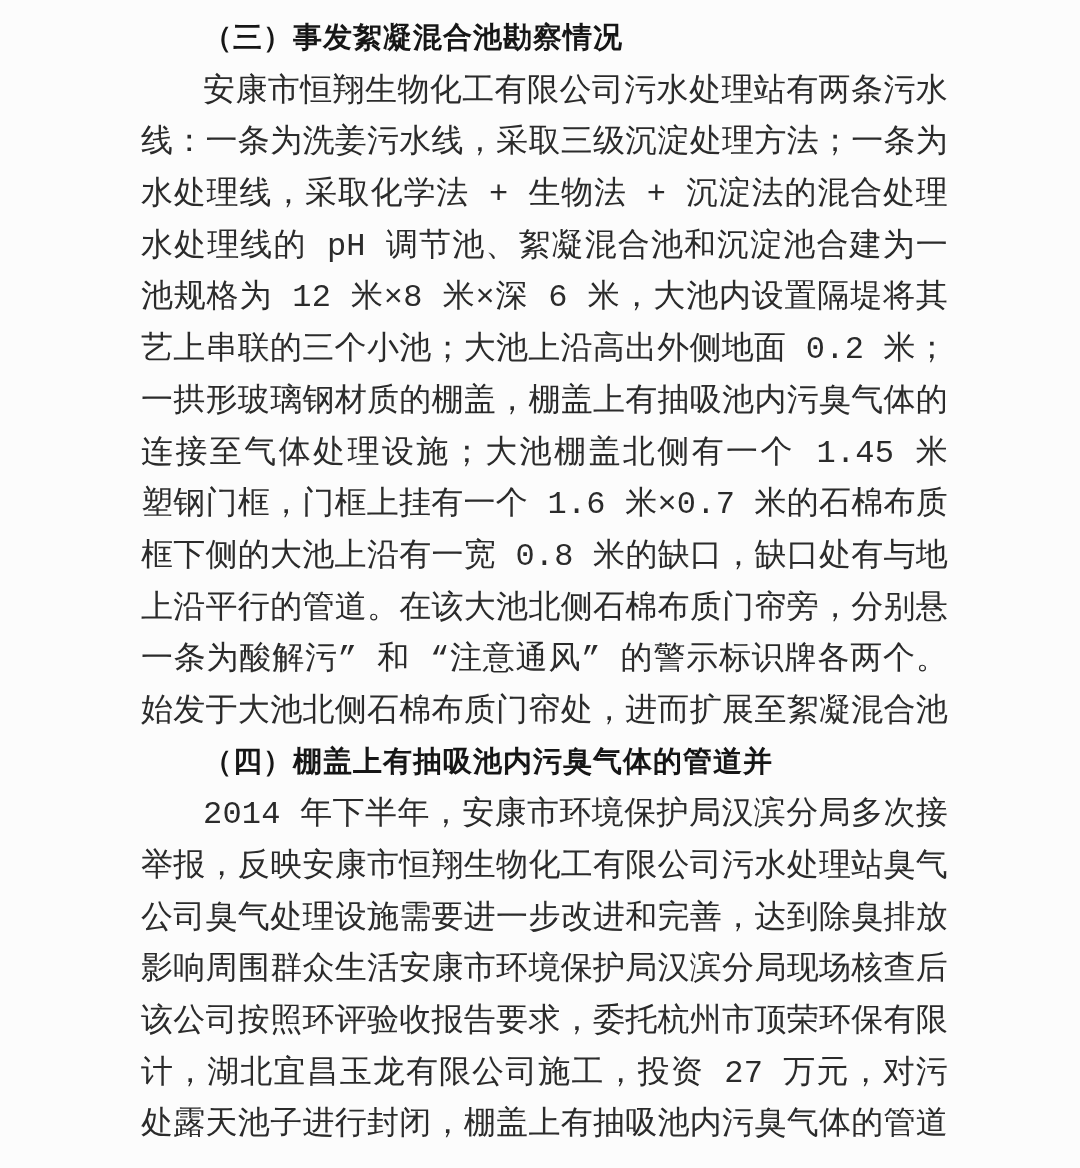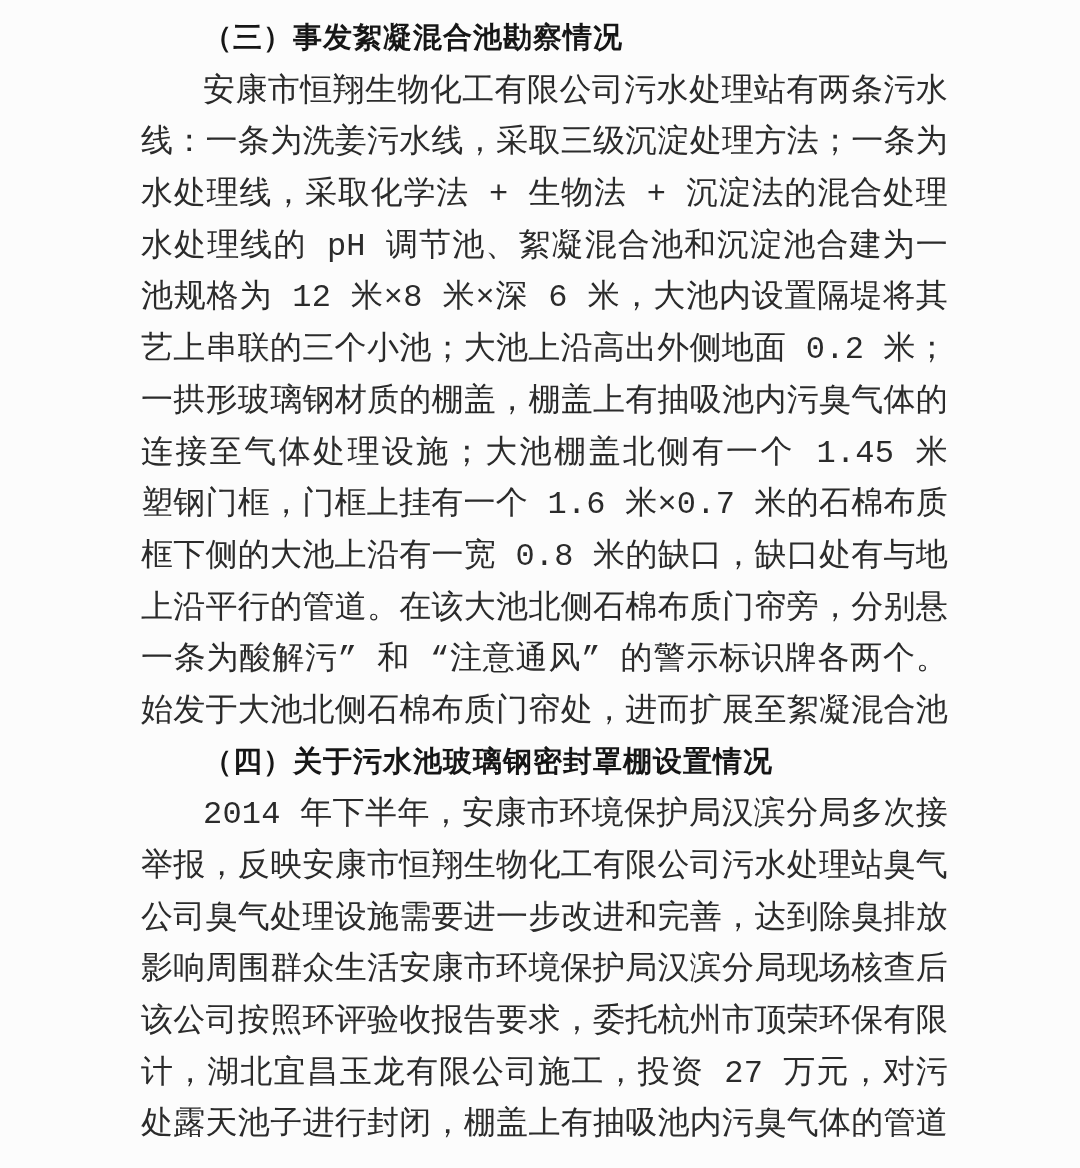--- a/index.html
+++ b/index.html
@@ -68,21 +68,21 @@
     <div class="line">池规格为 12 米×8 米×深 6 米，大池内设置隔堤将其分隔成工</div>
     <div class="line">艺上串联的三个小池；大池上沿高出外侧地面 0.2 米；大池上有</div>
     <div class="line">一拱形玻璃钢材质的棚盖，棚盖上有抽吸池内污臭气体的管道并</div>
     <div class="line">连接至气体处理设施；大池棚盖北侧有一个 1.45 米×0.67 米的</div>
     <div class="line">塑钢门框，门框上挂有一个 1.6 米×0.7 米的石棉布质门帘；门</div>
     <div class="line">框下侧的大池上沿有一宽 0.8 米的缺口，缺口处有与地面及大池</div>
     <div class="line">上沿平行的管道。在该大池北侧石棉布质门帘旁，分别悬挂有“当</div>
     <div class="line">一条为酸解污” 和 “注意通风” 的警示标识牌各两个。该事故</div>
     <div class="line para-end">始发于大池北侧石棉布质门帘处，进而扩展至絮凝混合池内。</div>
 
-    <div class="heading">（四）关于污水池玻璃钢密封罩棚设置情况</div>
+    <div class="heading">（四）棚盖上有抽吸池内污臭气体的管道并</div>
 
     <div class="line indent">2014 年下半年，安康市环境保护局汉滨分局多次接到群众</div>
     <div class="line">举报，反映安康市恒翔生物化工有限公司污水处理站臭气熏人，</div>
     <div class="line">公司臭气处理设施需要进一步改进和完善，达到除臭排放效果，</div>
     <div class="line">影响周围群众生活安康市环境保护局汉滨分局现场核查后指出</div>
     <div class="line">该公司按照环评验收报告要求，委托杭州市顶荣环保有限公司设</div>
     <div class="line">计，湖北宜昌玉龙有限公司施工，投资 27 万元，对污水站十余</div>
     <div class="line">处露天池子进行封闭，棚盖上有抽吸池内污臭气体的管道并。该</div>
 
   </div>

